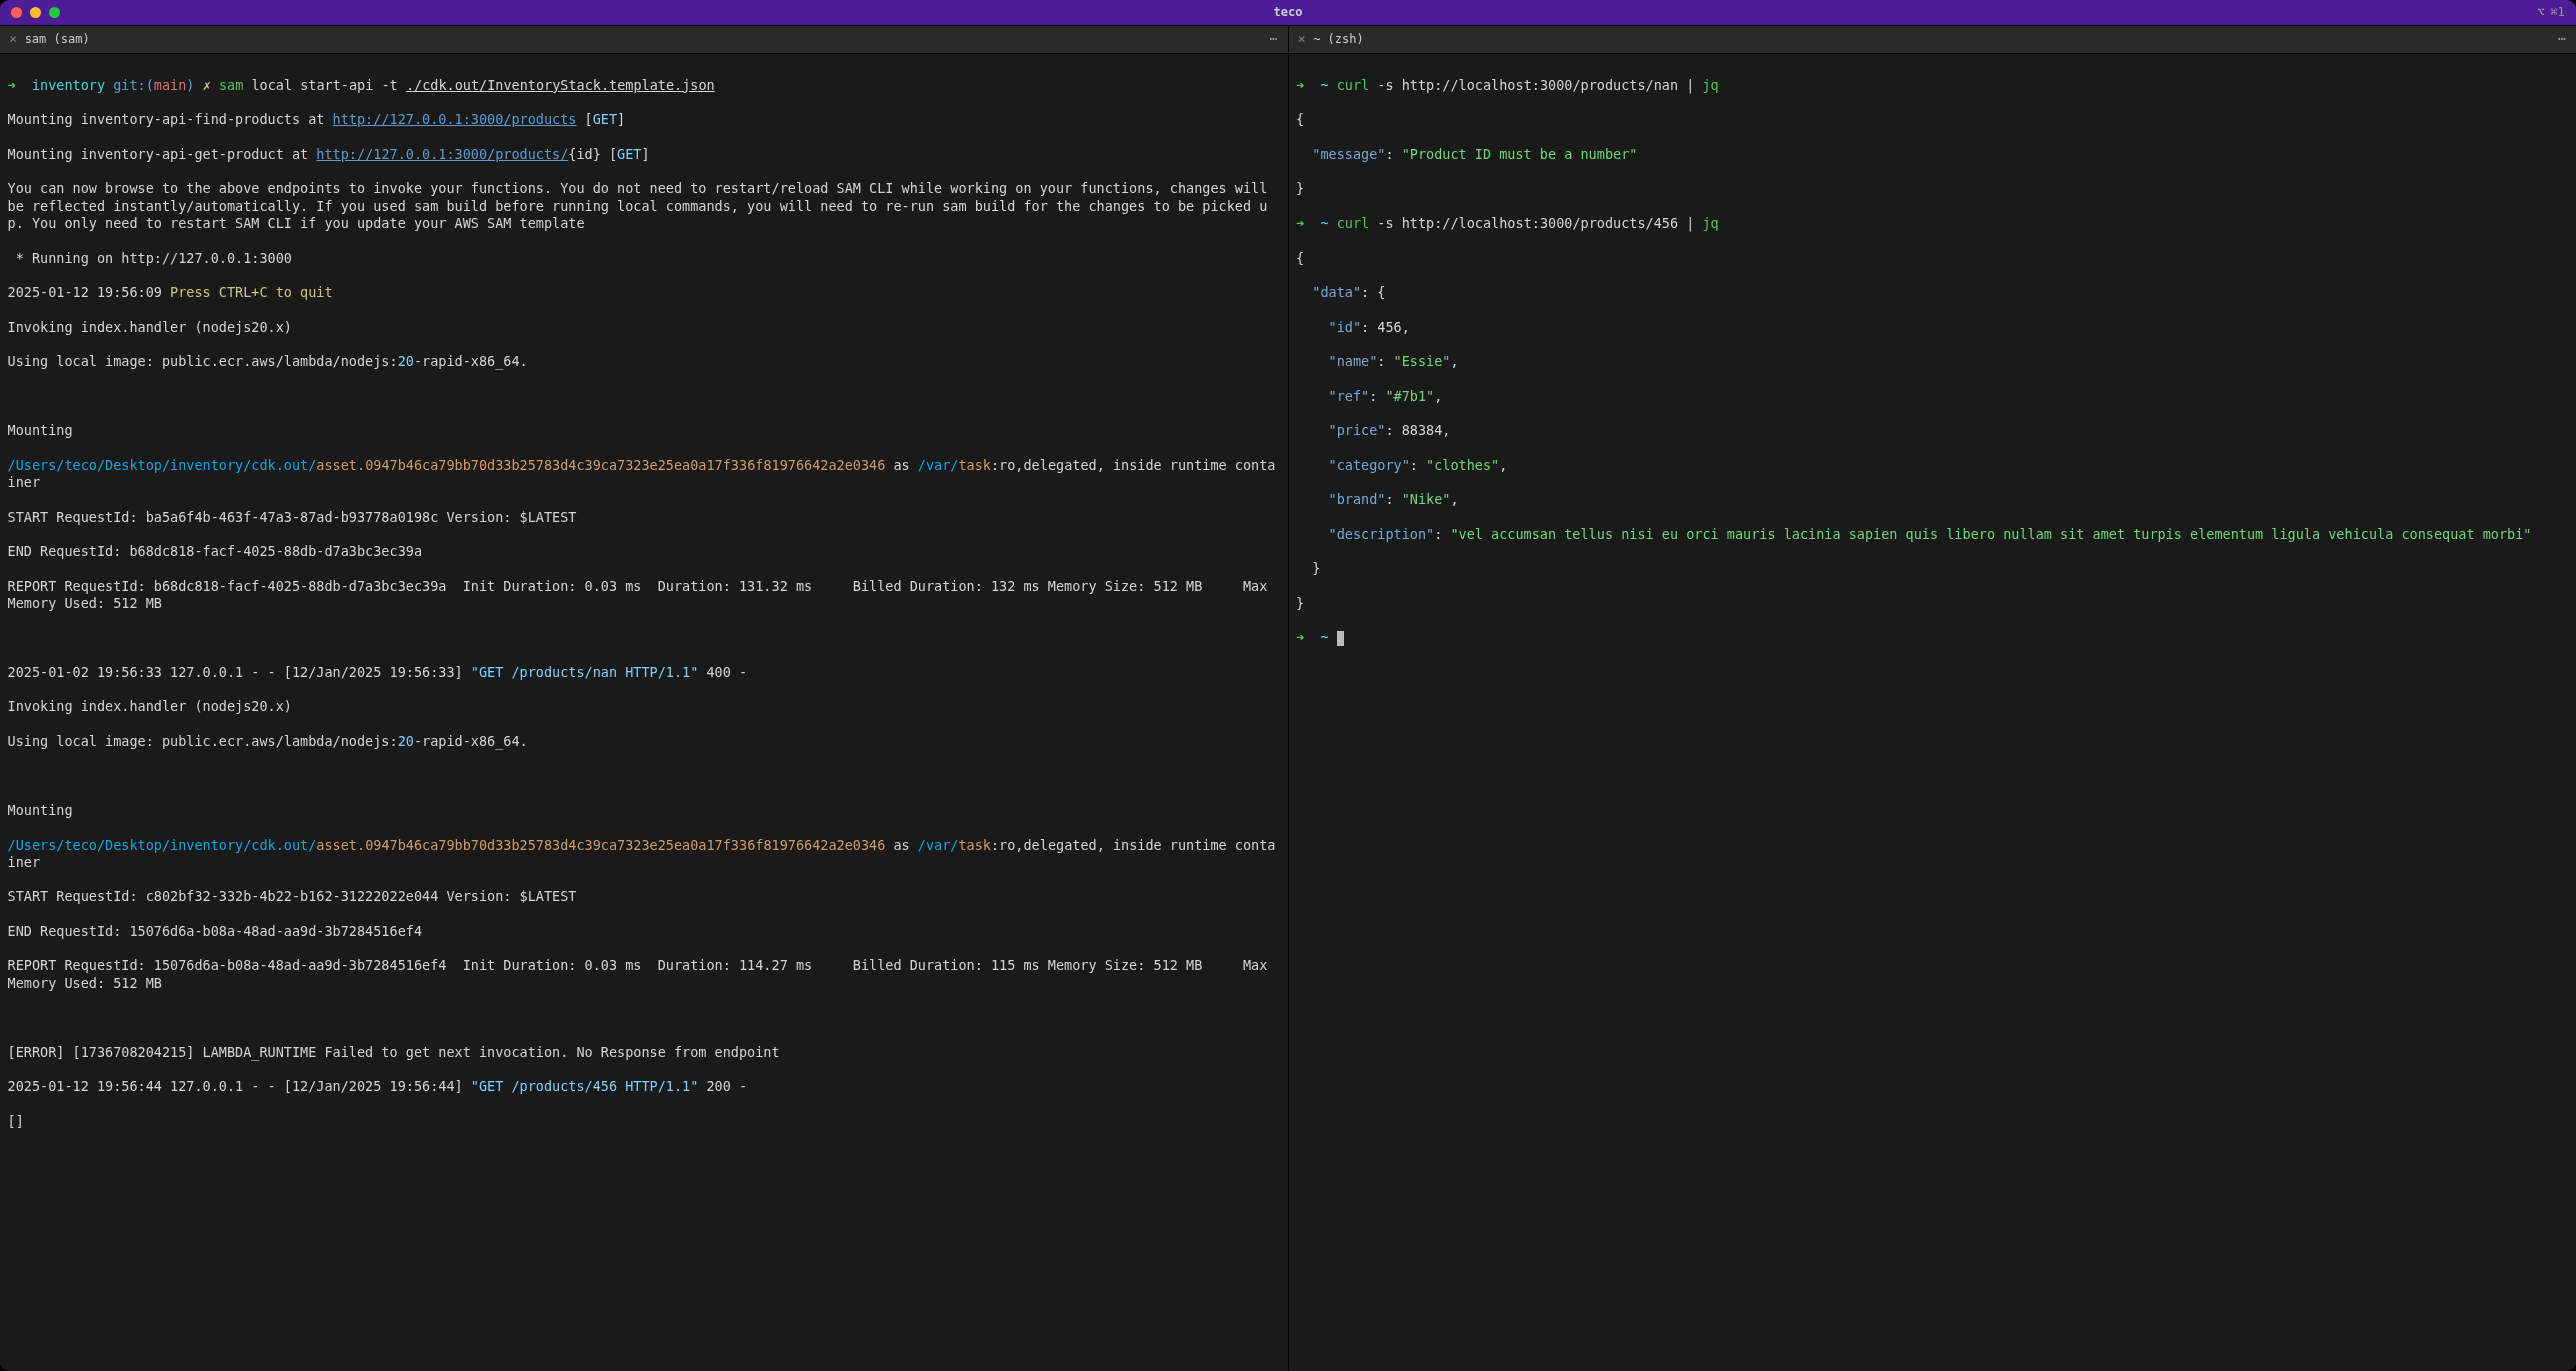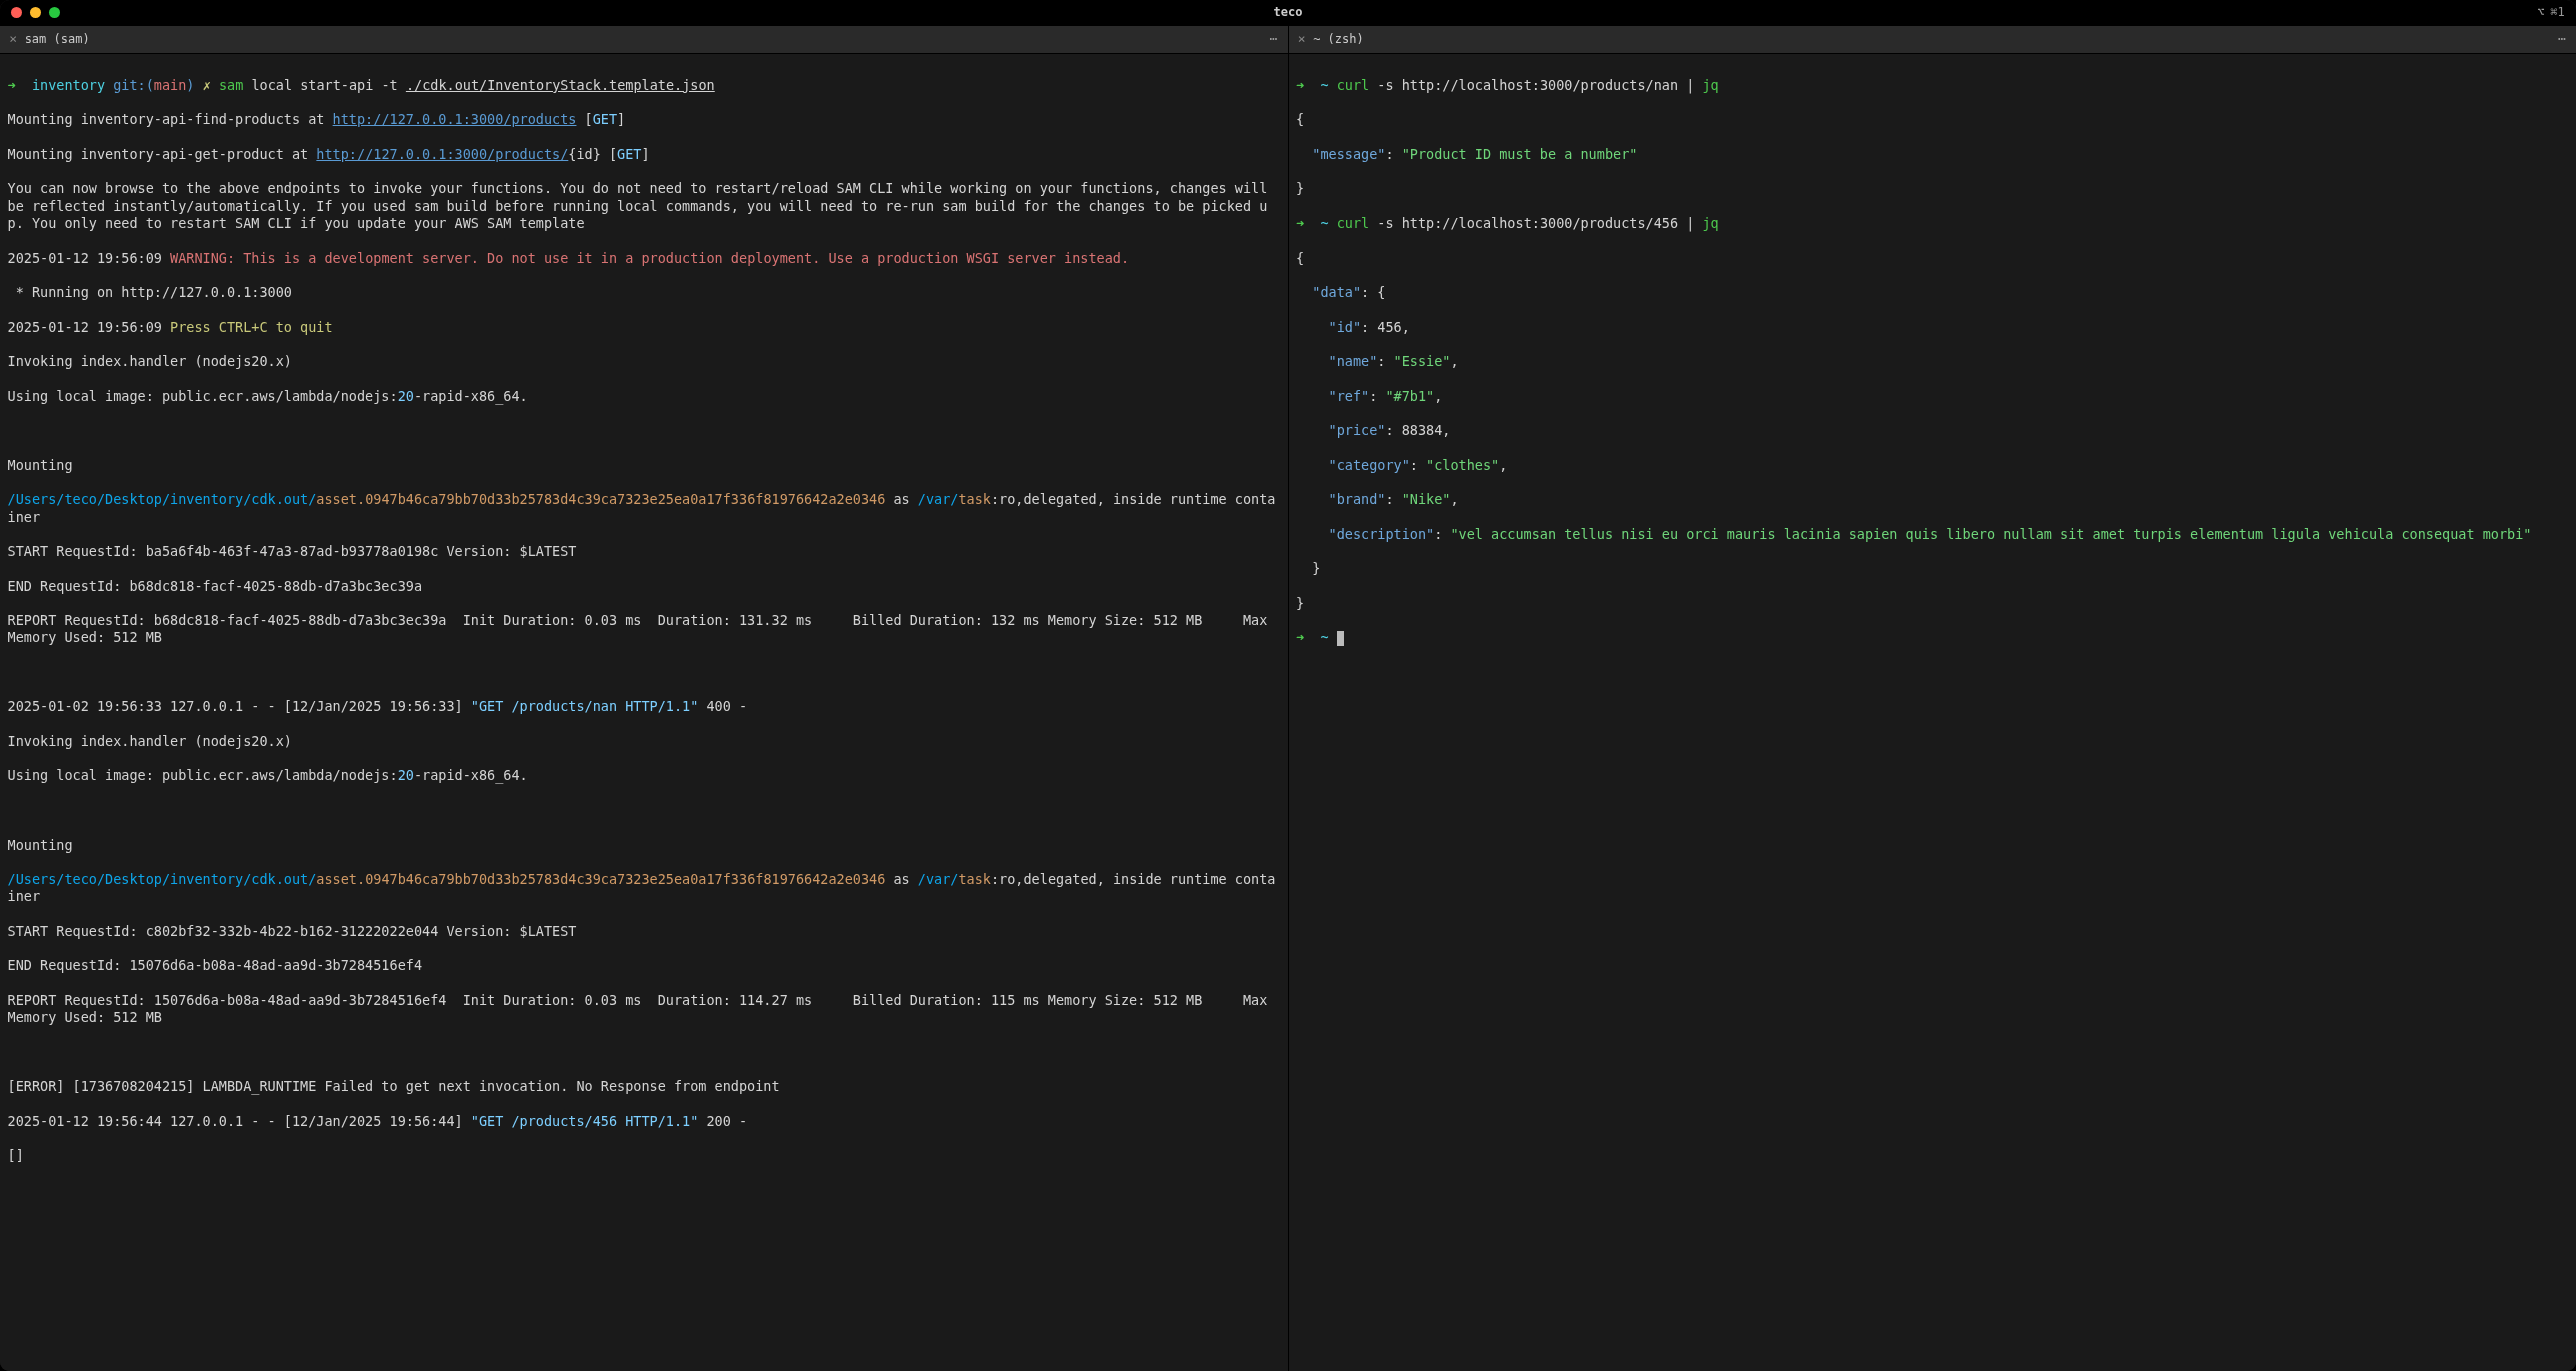--- a/index.html
+++ b/index.html
@@ -1,18 +1,18 @@
 <!DOCTYPE html>
 <html><head>
 <meta charset="utf-8">
 <style>
   * { margin: 0; padding: 0; box-sizing: border-box; }
   html, body { width: 100%; height: 100%; background: #000; font-family: "Menlo", "Monaco", "Consolas", monospace; font-size: 13.5px; line-height: 1.28; overflow: hidden; }
   .window { width: 100%; height: 100%; background: #1e1e1e; border-radius: 9.3px; overflow: hidden; display: flex; flex-direction: column; }
-  .titlebar { height: 26px; background: #000000; display: flex; align-items: center; padding: 0 11.2px; position: relative; border-bottom: 0.9px solid #000; }
+  .titlebar { height: 26px; background: #4c1d95; display: flex; align-items: center; padding: 0 11.2px; position: relative; border-bottom: 0.9px solid #000; }
   .traffic { display: flex; gap: 7.5px; align-items: center; }
   .dot { width: 11.2px; height: 11.2px; border-radius: 50%; }
   .dot.red { background: #ff5f57; }
   .dot.yellow { background: #febc2e; }
   .dot.green { background: #28c840; }
   .titlebar .title { position: absolute; left: 50%; transform: translateX(-50%); color: #ccc; font-size: 12px; font-weight: 600; }
   .titlebar .right { margin-left: auto; color: #999; font-size: 12px; display: flex; align-items: center; gap: 5.6px; }
   .panes { flex: 1; display: flex; min-height: 0; }
   .pane { flex: 1; display: flex; flex-direction: column; background: #1a1a1a; min-width: 0; }
   .pane.left { border-right: 0.9px solid #000; }
@@ -60,21 +60,20 @@
       <div class="tabbar">
         <span class="close">×</span>
         <span class="tabname">sam (sam)</span>
         <span class="menu">⋯</span>
       </div>
       <div class="term">
 <span class="line"><span class="prompt-arrow">➜</span>  <span class="c-teal">inventory</span> <span class="c-bluep">git:(</span><span class="c-red">main</span><span class="c-bluep">)</span> <span class="c-yellow">✗</span> <span class="c-green">sam</span><span class="c-white"> local start-api -t </span><span class="c-white" style="text-decoration:underline">./cdk.out/InventoryStack.template.json</span></span>
 <span class="line"><span class="c-white">Mounting inventory-api-find-products at </span><span class="c-blue">http://127.0.0.1:3000/products</span><span class="c-white"> [</span><span class="c-cyan">GET</span><span class="c-white">]</span></span>
 <span class="line"><span class="c-white">Mounting inventory-api-get-product at </span><span class="c-blue">http://127.0.0.1:3000/products/</span><span class="c-white">{id}</span><span class="c-white"> [</span><span class="c-cyan">GET</span><span class="c-white">]</span></span>
 <span class="line c-white">You can now browse to the above endpoints to invoke your functions. You do not need to restart/reload SAM CLI while working on your functions, changes will be reflected instantly/automatically. If you used sam build before running local commands, you will need to re-run sam build for the changes to be picked up. You only need to restart SAM CLI if you update your AWS SAM template</span>
-<span class="line"><span class="c-white">2025-01-12 19:56:09 </span><span class="c-red">WARNING: This is a development server. Do not use it in a production deployment. Use a production WSGI server instead.</span></span>
 <span class="line c-white"> * Running on http://127.0.0.1:3000</span>
 <span class="line"><span class="c-white">2025-01-12 19:56:09 </span><span class="c-yellow">Press CTRL+C to quit</span></span>
 <span class="line c-white">Invoking index.handler (nodejs20.x)</span>
 <span class="line"><span class="c-white">Using local image: public.ecr.aws/lambda/nodejs:</span><span class="c-cyan">20</span><span class="c-white">-rapid-x86_64.</span></span>
 <span class="line">&nbsp;</span>
 <span class="line c-white">Mounting</span>
 <span class="line"><span class="c-purple">/Users/teco/Desktop/inventory/cdk.out/</span><span class="c-orange">asset.0947b46ca79bb70d33b25783d4c39ca7323e25ea0a17f336f81976642a2e0346</span><span class="c-white"> as </span><span class="c-purple">/var/</span><span class="c-orange">task</span><span class="c-white">:ro,delegated, inside runtime container</span></span>
 <span class="line c-white">START RequestId: ba5a6f4b-463f-47a3-87ad-b93778a0198c Version: $LATEST</span>
 <span class="line c-white">END RequestId: b68dc818-facf-4025-88db-d7a3bc3ec39a</span>
 <span class="line c-white">REPORT RequestId: b68dc818-facf-4025-88db-d7a3bc3ec39a  Init Duration: 0.03 ms  Duration: 131.32 ms     Billed Duration: 132 ms Memory Size: 512 MB     Max Memory Used: 512 MB</span>

